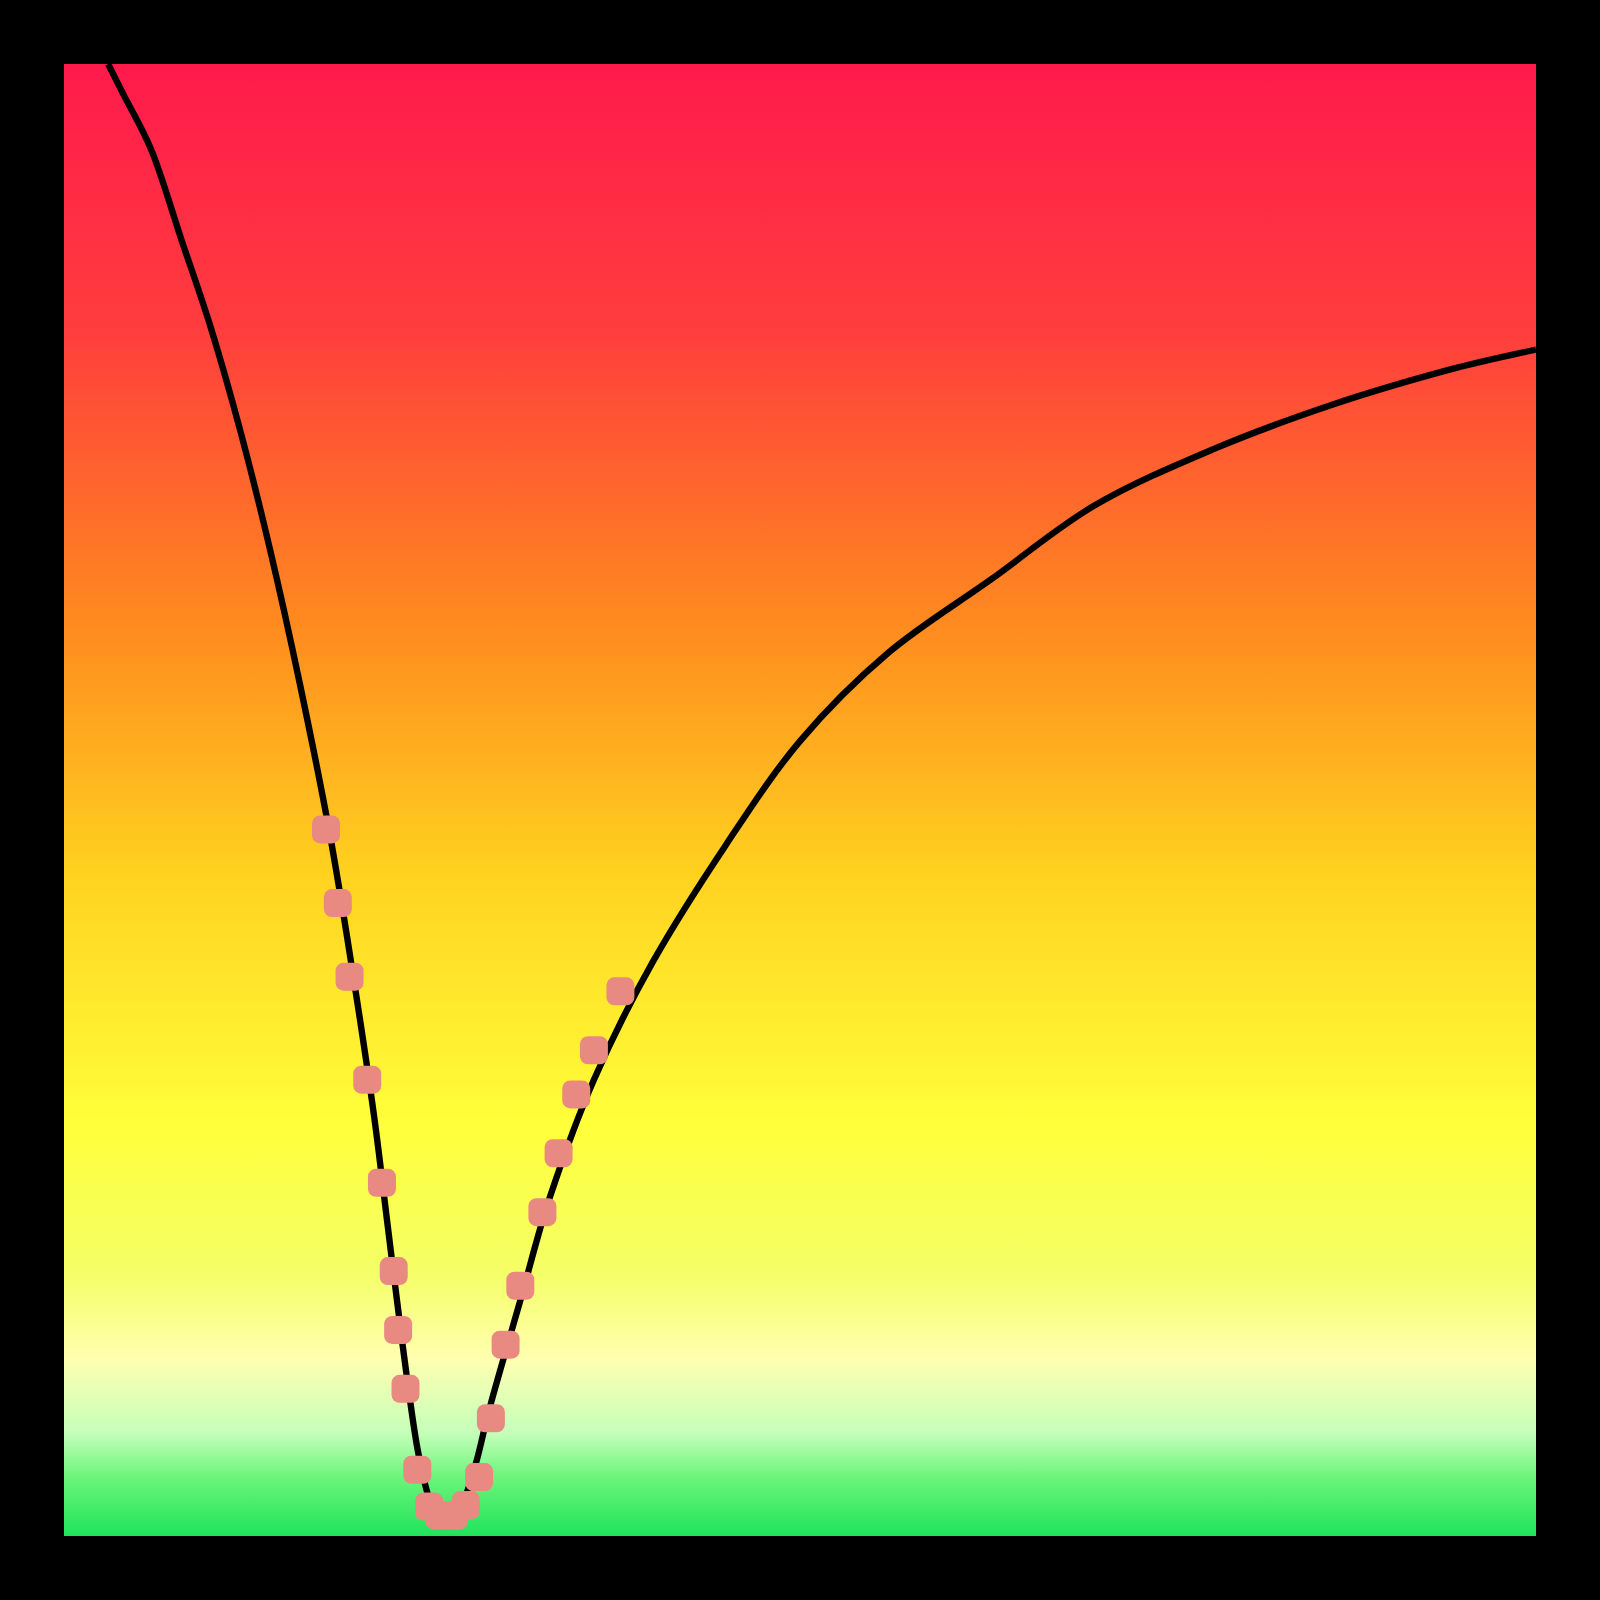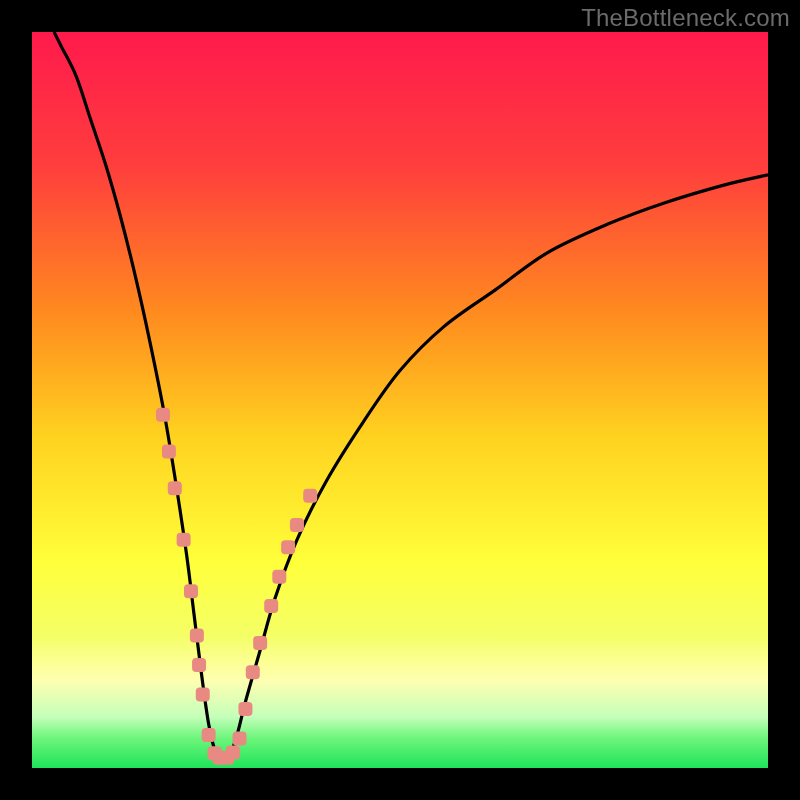--- a/index.html
+++ b/index.html
@@ -33,21 +33,20 @@
     top: 32px;
     width: 736px;
     height: 736px;
     display: block;
   }
 </style>
 </head>
 <body>
 
 <div class="frame">
-  <div class="watermark">TheBottleneck.com</div>
   <svg class="plot" viewBox="0 0 736 736" preserveAspectRatio="none">
     <defs>
       <linearGradient id="bg-grad" x1="0" y1="0" x2="0" y2="1">
           <stop offset="0%" stop-color="#ff1a4c"></stop>
           <stop offset="18%" stop-color="#ff3d3d"></stop>
           <stop offset="38%" stop-color="#ff8a1f"></stop>
           <stop offset="55.00000000000001%" stop-color="#ffd21f"></stop>
           <stop offset="72%" stop-color="#ffff3a"></stop>
           <stop offset="82%" stop-color="#f4ff66"></stop>
           <stop offset="88%" stop-color="#ffffb0"></stop>

